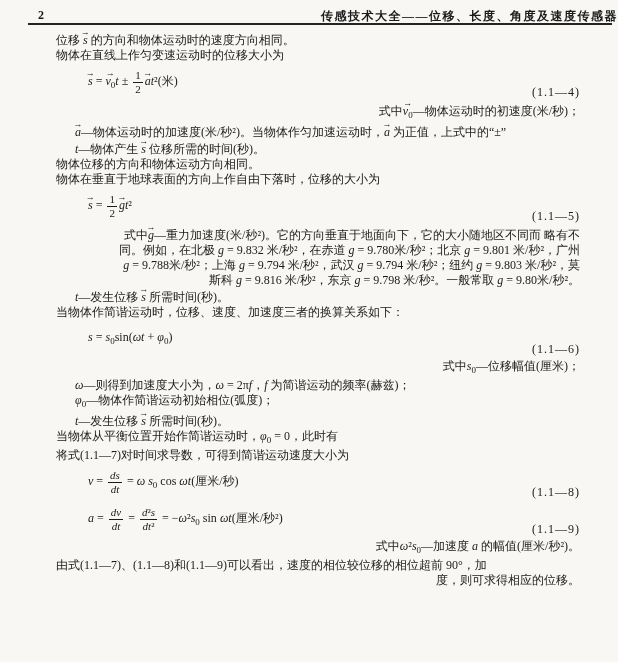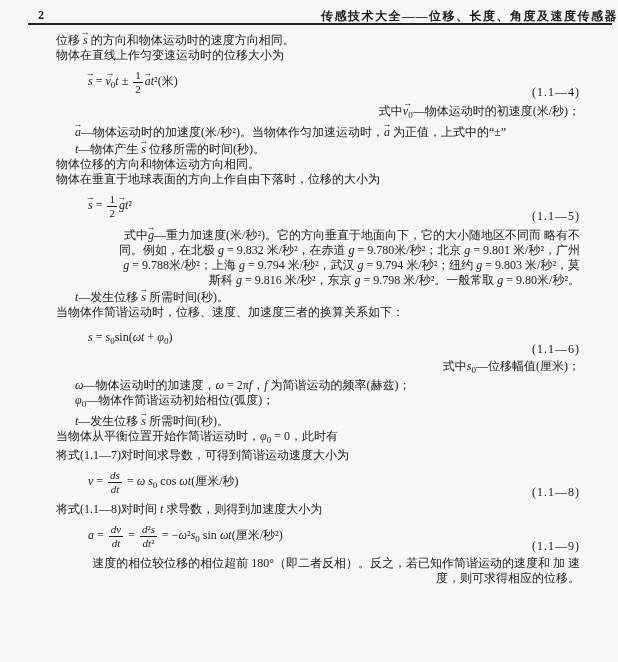--- a/index.html
+++ b/index.html
@@ -71,39 +71,39 @@
       <div class="line flush"><span class="t">同。例如，在北极 </span><span class="it">g</span><span class="t"> = 9.832 米/秒²，在赤道 </span><span class="it">g</span><span class="t"> = 9.780米/秒²；北京 </span><span class="it">g</span><span class="t"> = 9.801 米/秒²，广州</span></div>
       <div class="line flush"><span class="it">g</span><span class="t"> = 9.788米/秒²；上海 </span><span class="it">g</span><span class="t"> = 9.794 米/秒²，武汉 </span><span class="it">g</span><span class="t"> = 9.794 米/秒²；纽约 </span><span class="it">g</span><span class="t"> = 9.803 米/秒²，莫</span></div>
       <div class="line flush"><span class="t">斯科 </span><span class="it">g</span><span class="t"> = 9.816 米/秒²，东京 </span><span class="it">g</span><span class="t"> = 9.798 米/秒²。一般常取 </span><span class="it">g</span><span class="t"> = 9.80米/秒²。</span></div>
       <div class="line def"><span class="it">t</span><span class="t">—发生位移 </span><span class="vec"><span class="ar">→</span><span class="vb">s</span></span><span class="t"> 所需时间(秒)。</span></div>
       <div class="line i1"><span class="t">当物体作简谐运动时，位移、速度、加速度三者的换算关系如下：</span></div>
       <div class="line eq">
         <span class="eq-body"><span class="it">s</span><span class="t"> = </span><span class="it">s</span><span class="sb">0</span><span class="t">sin(</span><span class="it">ω</span><span class="it">t</span><span class="t"> + </span><span class="it">φ</span><span class="sb">0</span><span class="t">)</span></span>
         <span class="eq-num">(1.1—6)</span>
       </div>
       <div class="line flush"><span class="sz-label">式中</span><span class="it">s</span><span class="sb">0</span><span class="t">—位移幅值(厘米)；</span></div>
-      <div class="line def"><span class="it">ω</span><span class="t">—物体运动时的加速度，</span><span class="it">ω</span><span class="t"> = 2π</span><span class="it">f</span><span class="t">，</span><span class="it">f</span><span class="t"> 为简谐运动的频率(赫兹)；</span></div>
+      <div class="line def"><span class="it">ω</span><span class="t">—则得到加速度大小为，</span><span class="it">ω</span><span class="t"> = 2π</span><span class="it">f</span><span class="t">，</span><span class="it">f</span><span class="t"> 为简谐运动的频率(赫兹)；</span></div>
       <div class="line def"><span class="it">φ</span><span class="sb">0</span><span class="t">—物体作简谐运动初始相位(弧度)；</span></div>
       <div class="line def"><span class="it">t</span><span class="t">—发生位移 </span><span class="vec"><span class="ar">→</span><span class="vb">s</span></span><span class="t"> 所需时间(秒)。</span></div>
       <div class="line i1"><span class="t">当物体从平衡位置开始作简谐运动时，</span><span class="it">φ</span><span class="sb">0</span><span class="t"> = 0，此时有</span></div>
       <div class="line i1"><span class="t">将式(1.1—7)对时间求导数，可得到简谐运动速度大小为</span></div>
       <div class="line eq">
         <span class="eq-body"><span class="it">v</span><span class="t"> = </span><span class="fr">
             <span class="n"><span class="it">d</span><span class="it">s</span></span>
             <span class="d"><span class="it">d</span><span class="it">t</span></span>
           </span><span class="t"> = </span><span class="it">ω</span><span class="t"> </span><span class="it">s</span><span class="sb">0</span><span class="t"> cos </span><span class="it">ω</span><span class="it">t</span><span class="t">(厘米/秒)</span></span>
         <span class="eq-num">(1.1—8)</span>
       </div>
-      <div class="line i1"><span class="t">将式(1.1—8)对时间 </span><span class="it">t</span><span class="t"> 求导数，则得到加速度大小为</span></div>
       <div class="line eq">
         <span class="eq-body"><span class="it">a</span><span class="t"> = </span><span class="fr">
             <span class="n"><span class="it">d</span><span class="it">v</span></span>
             <span class="d"><span class="it">d</span><span class="it">t</span></span>
           </span><span class="t"> = </span><span class="fr">
             <span class="n"><span class="it">d</span><span class="t">²</span><span class="it">s</span></span>
             <span class="d"><span class="it">d</span><span class="it">t</span><span class="t">²</span></span>
           </span><span class="t"> = −</span><span class="it">ω</span><span class="t">²</span><span class="it">s</span><span class="sb">0</span><span class="t"> sin </span><span class="it">ω</span><span class="it">t</span><span class="t">(厘米/秒²)</span></span>
         <span class="eq-num">(1.1—9)</span>
       </div>
-      <div class="line flush"><span class="t">速度的相位较位移的相位超前 180°（即二者反相）。反之，若已知作简谐运动的速度和 加 速</span></div>
+      <div class="line flush"><span class="sz-label">式中</span><span class="it">ω</span><span class="t">²</span><span class="it">s</span><span class="sb">0</span><span class="t">—加速度 </span><span class="it">a</span><span class="t"> 的幅值(厘米/秒²)。</span></div>
+      <div class="line i1"><span class="t">由式(1.1—7)、(1.1—8)和(1.1—9)可以看出，速度的相位较位移的相位超前 90°，加</span></div>
       <div class="line flush"><span class="t">度，则可求得相应的位移。</span></div>
     </div>
 </div>
 
 </body></html>

